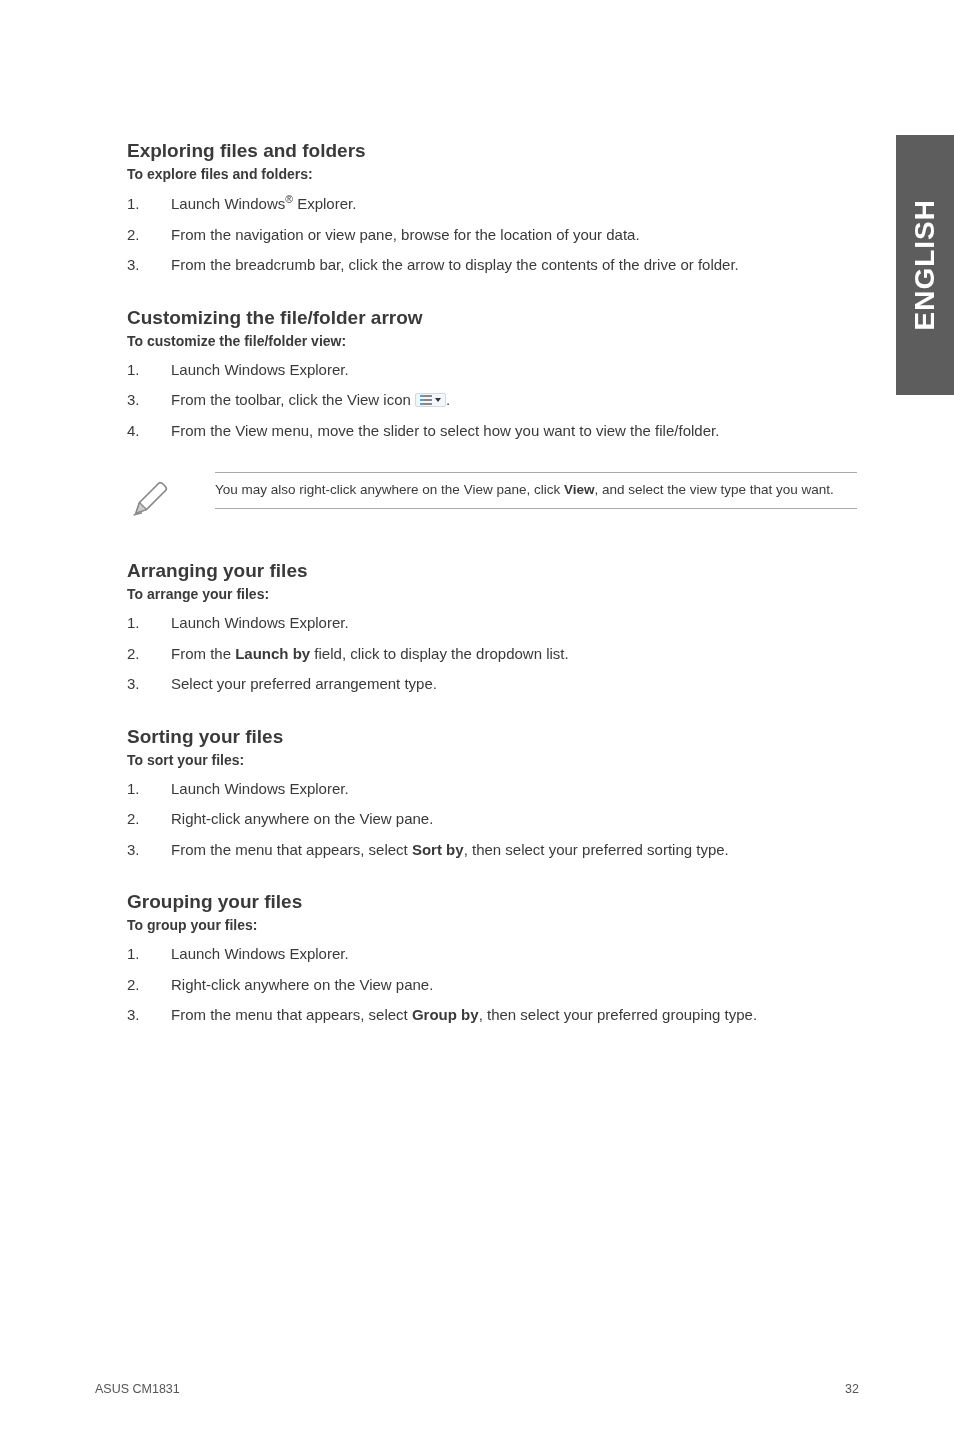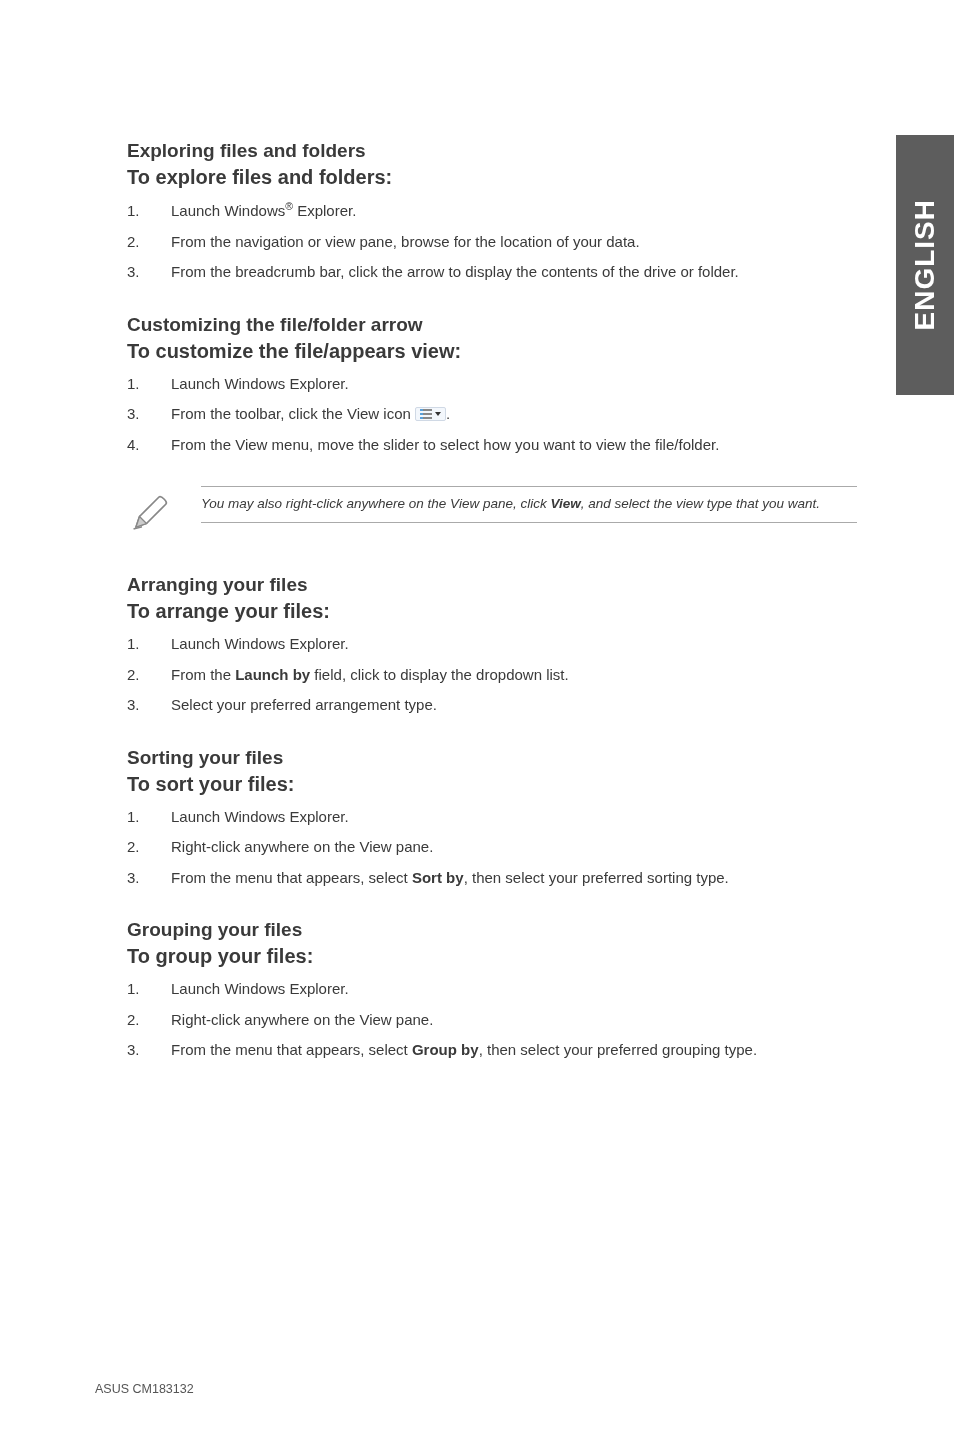--- a/index.html
+++ b/index.html
@@ -33,21 +33,21 @@
     writing-mode: vertical-rl;
     transform: rotate(180deg);
   }
   h2 {
     font-size: 19px;
     font-weight: bold;
     color: #3a3a3a;
     margin-bottom: 4px;
   }
   .subhead {
-    font-size: 20px;
+    font-size: 14px;
     font-weight: bold;
     margin-bottom: 10px;
     color: #3a3a3a;
   }
   ol {
     list-style: none;
     margin-bottom: 30px;
   }
   ol li {
     font-size: 15px;
@@ -59,24 +59,23 @@
   }
   ol li .num {
     display: inline-block;
     width: 44px;
     text-indent: 0;
   }
   .section { margin-bottom: 8px; margin-left: 32px; }
   .note-block {
     display: flex;
     align-items: flex-start;
-    gap: 30px;
+    gap: 44px;
     margin: 22px 0 36px 0;
     padding: 0 2px;
-    font-style: italic;
   }
   .note-icon {
     flex-shrink: 0;
     padding-top: 6px;
   }
   .note-text-wrap {
     flex: 1;
     border-top: 1px solid #aaa;
     border-bottom: 1px solid #aaa;
     padding: 8px 0;
@@ -85,21 +84,21 @@
     color: #3a3a3a;
   }
   b { font-weight: bold; }
   sup { font-size: 0.7em; vertical-align: super; }
   .footer {
     position: absolute;
     bottom: 42px;
     left: 95px;
     right: 95px;
     display: flex;
-    justify-content: flex-start;
+    justify-content: space-between;
     font-size: 12.5px;
     color: #555;
     border-top: 0;
   }
   .view-icon {
     display: inline-flex;
     align-items: center;
     gap: 3px;
     background: #f3f7fc;
     border: 1px solid #d0d9e5;
@@ -153,21 +152,21 @@
         <span class="num">2.</span><span>From the navigation or view pane, browse for the location of your data.</span>
       </li>
       <li>
         <span class="num">3.</span><span>From the breadcrumb bar, click the arrow to display the contents of the drive or folder.</span>
       </li>
     </ol>
   </div>
 
   <div class="section">
     <h2>Customizing the file/folder arrow</h2>
-    <div class="subhead">To customize the file/appears view:</div>
+    <div class="subhead">To customize the file/folder view:</div>
     <ol>
       <li>
         <span class="num">1.</span><span>Launch Windows Explorer.</span>
       </li>
       <li>
         <span class="num">3.</span><span>From the toolbar, click the View icon </span><span class="view-icon">
             <span class="bars">
               <span></span>
               <span></span>
               <span></span>

